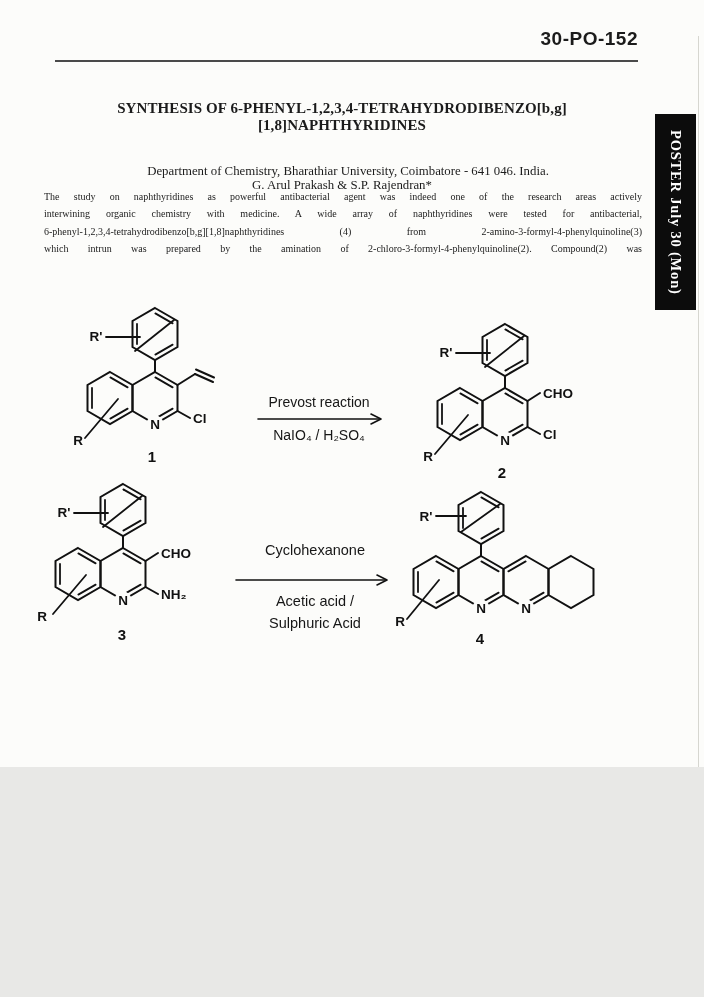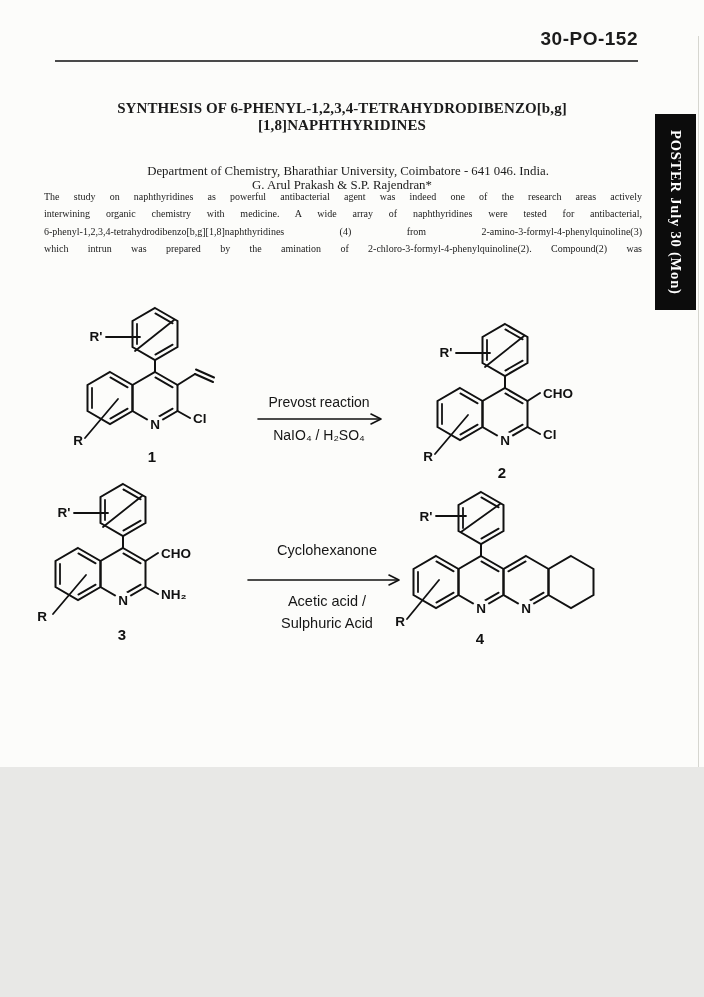--- a/index.html
+++ b/index.html
@@ -156,21 +156,21 @@
       <circle class="mask" cx="107" cy="118" r="8.5"></circle>
       <text class="atom" x="107" y="123" text-anchor="middle">N</text>
       <text class="atom" x="145" y="76">CHO</text>
       <text class="atom" x="145" y="117">NH₂</text>
       <text class="atom" x="48" y="35" text-anchor="middle">R'</text>
       <text class="atom" x="26" y="139" text-anchor="middle">R</text>
       <text class="cnum" x="106" y="158" text-anchor="middle">3</text>
     </svg>
   </div>
 
-  <div class="abs" style="top:540px;left:246px;">
+  <div class="abs" style="top:540px;left:234px;">
     <svg width="162" height="96" viewBox="0 0 162 96">
       <text class="rtext" x="81" y="15" text-anchor="middle" style="font-size:14.5px">Cyclohexanone</text>
       <line class="bond" x1="2" y1="40" x2="152" y2="40" style="stroke-width:1.6"></line>
       <path class="bond" d="M143,35 L153,40 M143,45 L153,40" style="stroke-width:1.6"></path>
       <text class="rtext" x="81" y="66" text-anchor="middle" style="font-size:14.5px">Acetic acid /</text>
       <text class="rtext" x="81" y="88" text-anchor="middle" style="font-size:14.5px">Sulphuric Acid</text>
     </svg>
   </div>
 
   <div class="abs struct" style="top:474px;left:386px;">

